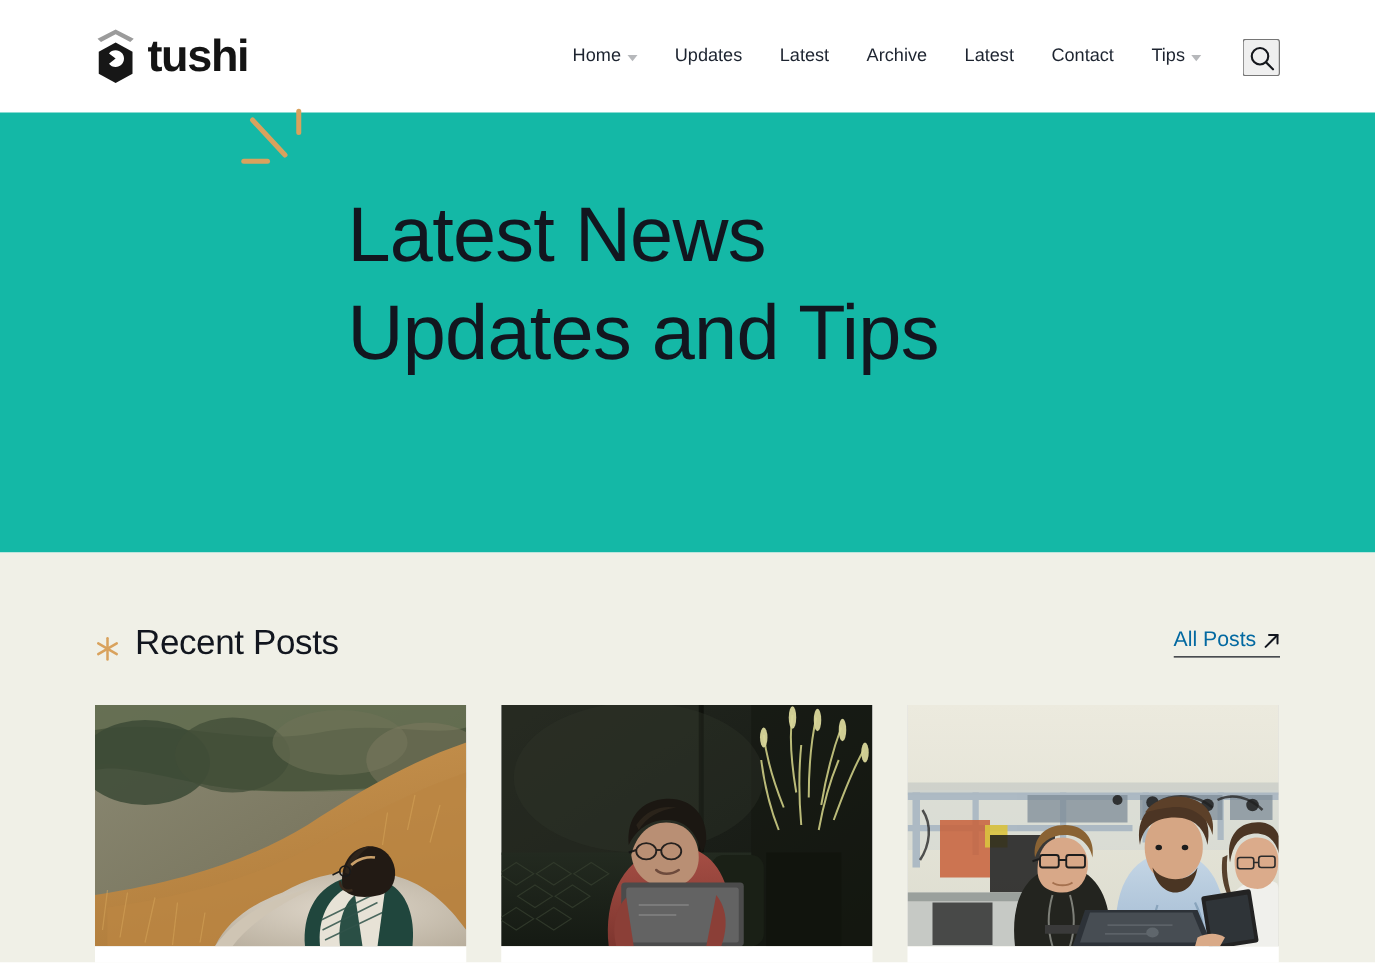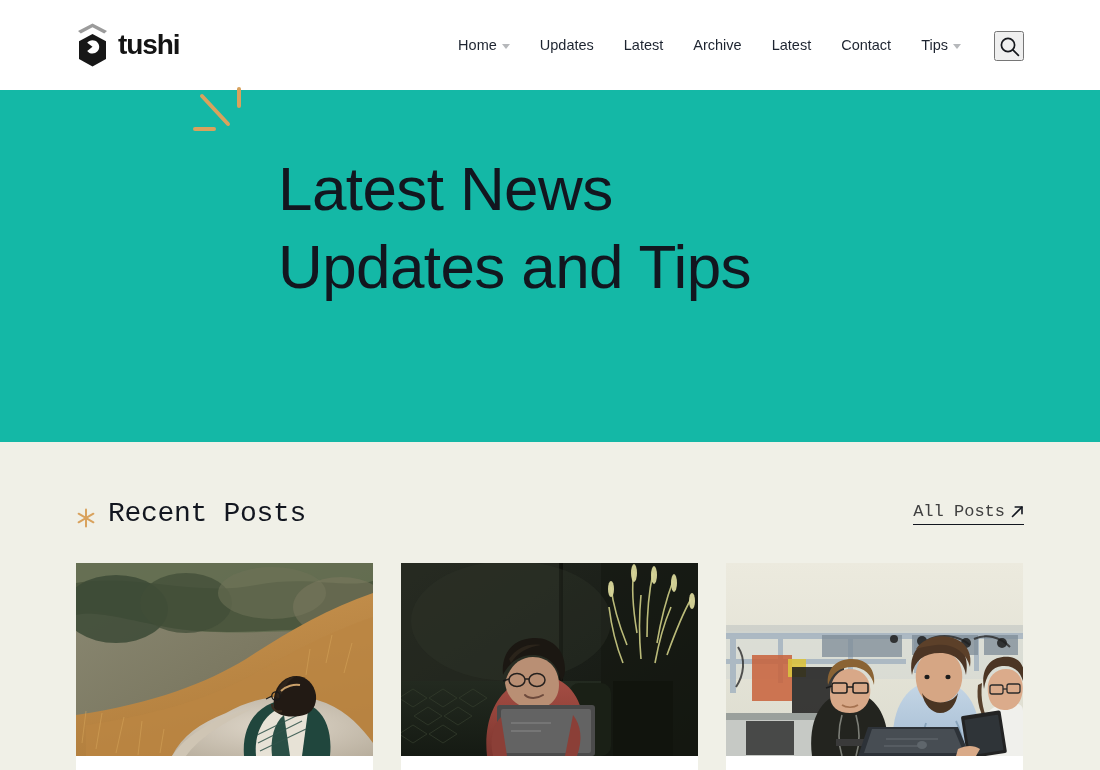--- a/index.html
+++ b/index.html
@@ -33,21 +33,21 @@
     cursor: pointer;
   }
 
   .brand-mark {
     width: 33px;
     height: 44px;
     display: block;
   }
 
   .brand-name {
-    font-size: 28px;
+    font-size: 36px;
     font-weight: bold;
     letter-spacing: -1.1px;
     color: #141414;
     line-height: 1;
   }
 
   .main-nav {
     margin-left: auto;
     display: flex;
     align-items: flex-end;
@@ -115,21 +115,20 @@
     color: #12161f;
     white-space: pre-line;
   }
 
   
   .posts-section {
     background: #f0f0e7;
     height: 328px;
     padding: 0 76px;
     position: relative;
-    font-family: Liberation Mono, monospace;
   }
 
   .section-head {
     display: flex;
     align-items: center;
     padding-top: 56px;
   }
 
   .section-title-wrap {
     display: flex;
@@ -150,21 +149,21 @@
     letter-spacing: -0.3px;
     color: #12161f;
   }
 
   .all-posts {
     margin-left: auto;
     display: flex;
     align-items: center;
     gap: 6px;
     font-size: 17px;
-    color: #404040;
+    color: #0369a1;
     border-bottom: 1.5px solid #12161f;
     padding-bottom: 3px;
     cursor: pointer;
   }
 
   .arrow-ne {
     display: block;
     width: 13px;
     height: 13px;
   }

